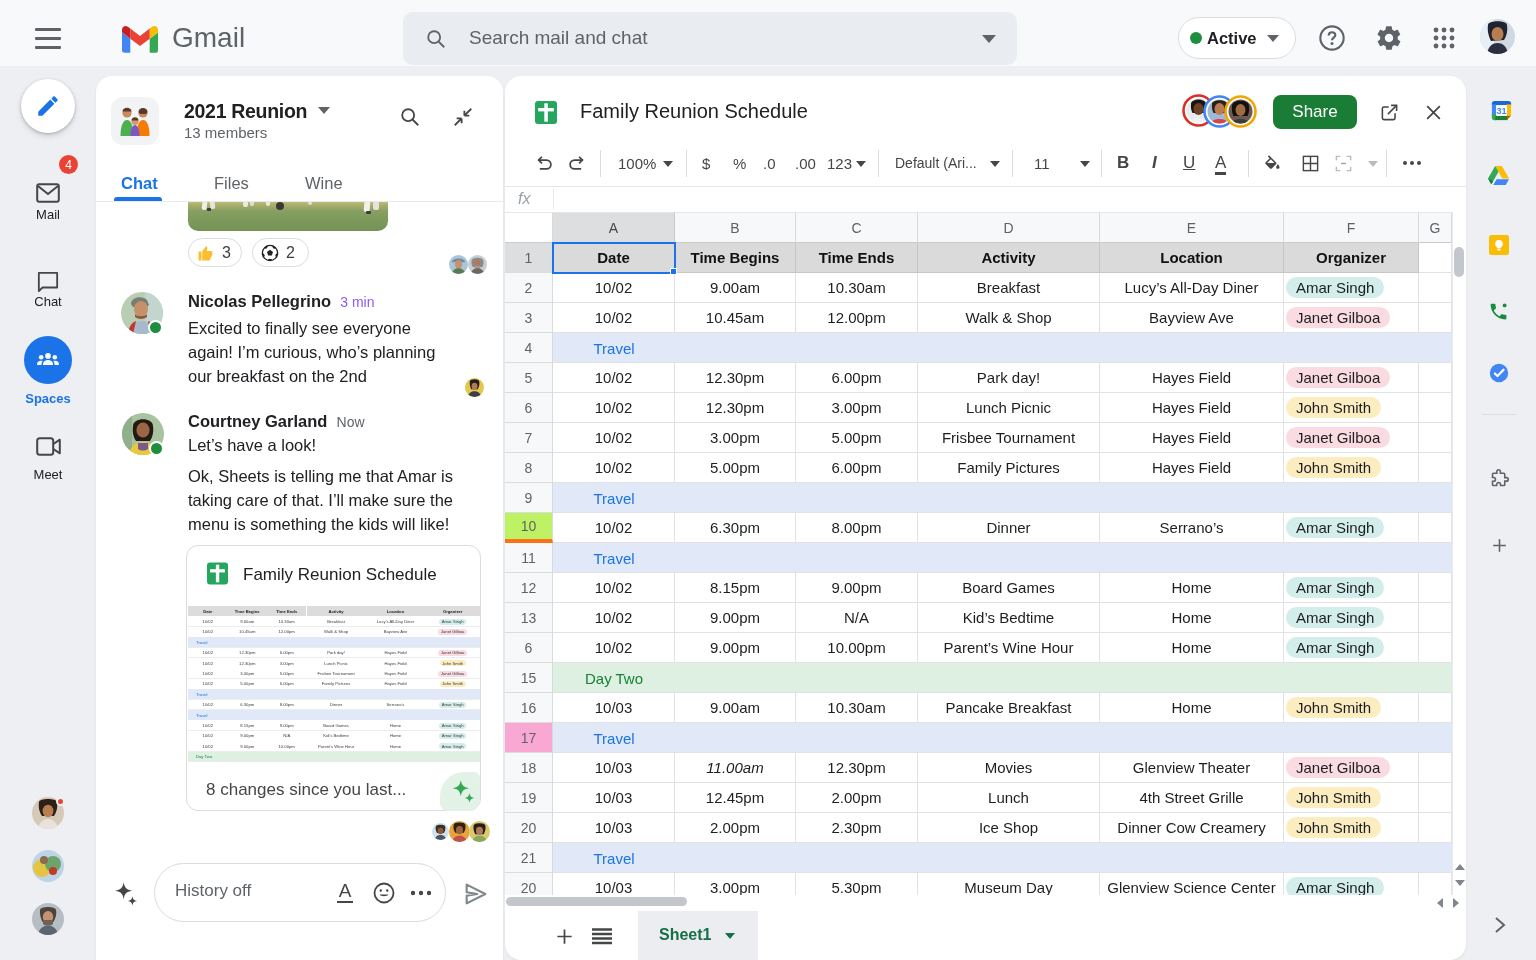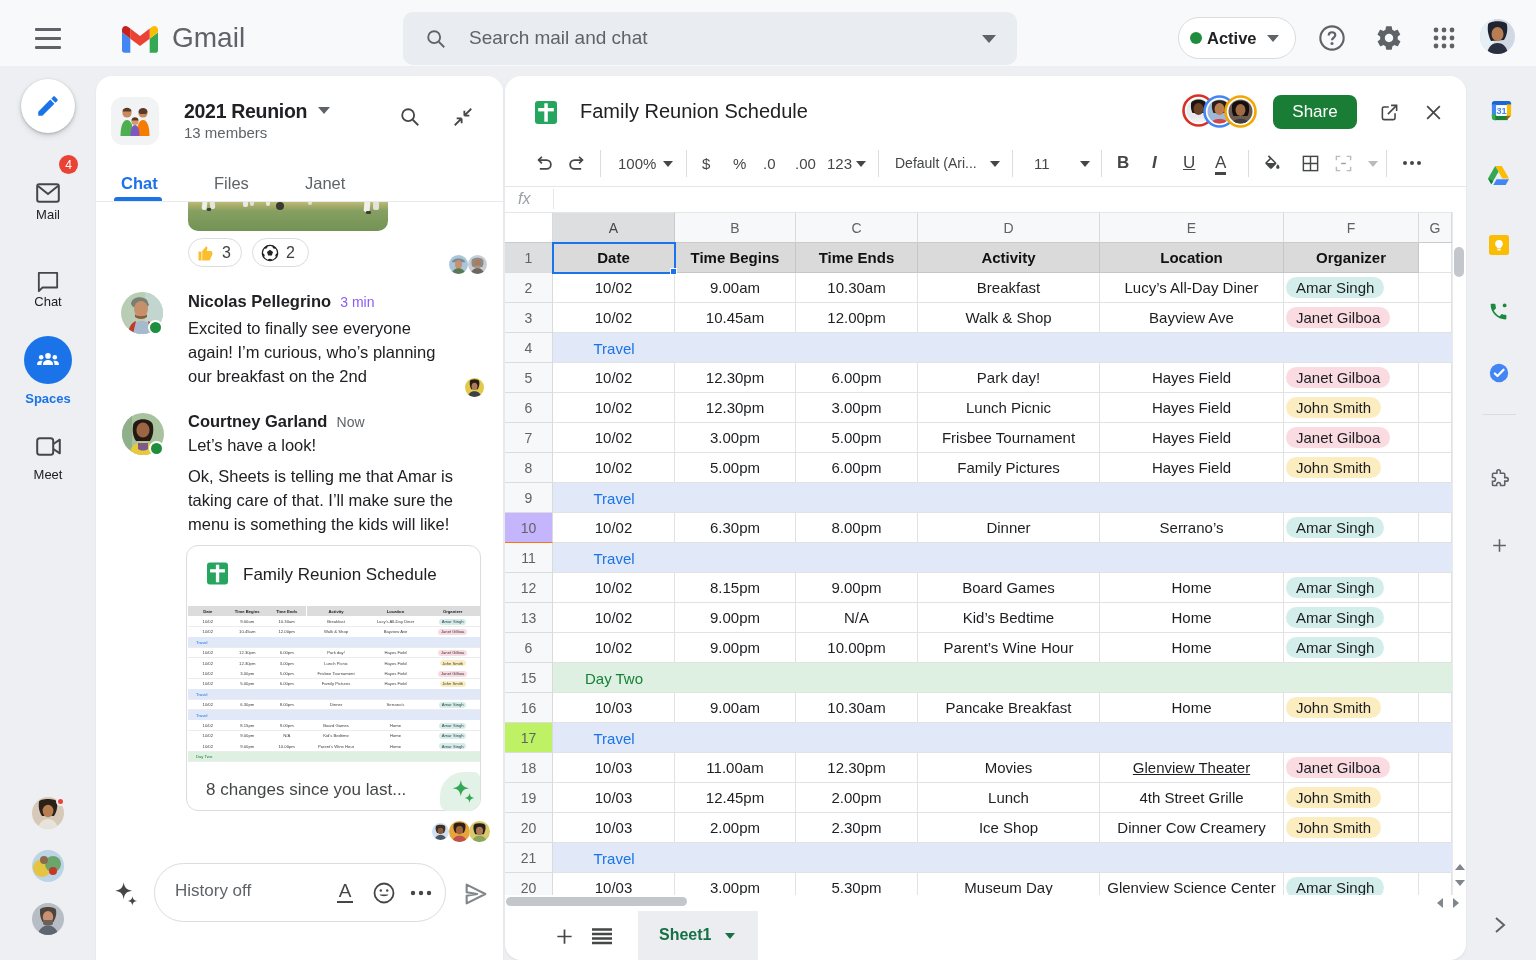--- a/index.html
+++ b/index.html
@@ -158,21 +158,21 @@
 <div class="abs" style="left:184px;top:124px;font-size:15px;color:#5f6368;">13 members</div>
 <svg class="abs" style="left:399px;top:106px" width="22" height="22" viewBox="0 0 24 24" fill="none" stroke="#444746" stroke-width="2">
     <circle cx="10" cy="10" r="6.5"></circle>
     <line x1="15" y1="15" x2="21" y2="21"></line>
   </svg>
 <svg class="abs" style="left:452px;top:106px" width="22" height="22" viewBox="0 0 24 24" fill="none" stroke="#444746" stroke-width="2">
     <path d="M21 3l-7.5 7.5M13.5 10.5h5.4M13.5 10.5V5.1M3 21l7.5-7.5M10.5 13.5H5.1M10.5 13.5v5.4"></path>
   </svg>
 <div class="abs" style="left:121px;top:174px;font-size:16.5px;font-weight:bold;color:#1a73e8;">Chat</div>
 <div class="abs" style="left:214px;top:174px;font-size:16.5px;color:#5f6368;">Files</div>
-<div class="abs" style="left:305px;top:174px;font-size:16.5px;color:#5f6368;">Janet</div>
+<div class="abs" style="left:305px;top:174px;font-size:16.5px;color:#5f6368;">Wine</div>
 <div class="abs" style="left:114px;top:197px;width:48px;height:4px;background:#1a73e8;border-radius:3px 3px 0 0;"></div>
 <div class="abs" style="left:96px;top:201px;width:407px;height:1px;background:#e8eaed;"></div>
 <div class="abs" style="left:188px;top:202px;width:200px;height:29px;border-radius:0 0 10px 10px;overflow:hidden;background:linear-gradient(180deg,#bfbb74 0%,#a8ad6c 12%,#87a061 30%,#7d9a5c 60%,#739254 100%);">
 <div class="abs" style="left:14px;top:-1px;width:5px;height:9px;background:#eceee8;border-radius:2px;transform:rotate(7deg)"></div>
 <div class="abs" style="left:22px;top:-1px;width:5px;height:8px;background:#e4e6de;border-radius:2px;transform:rotate(-7deg)"></div>
 <div class="abs" style="left:19px;top:6px;width:4px;height:3px;background:#3c3c38;border-radius:1px"></div>
 <div class="abs" style="left:55px;top:-2px;width:5px;height:7px;background:#e8eae2;border-radius:2px"></div>
 <div class="abs" style="left:62px;top:-2px;width:4px;height:6px;background:#dfe1d8;border-radius:2px"></div>
 <div class="abs" style="left:88px;top:0px;width:8px;height:8px;background:#3a3a35;border-radius:50%"></div>
 <div class="abs" style="left:78px;top:-2px;width:4px;height:6px;background:#e8eae2;border-radius:2px"></div>
@@ -575,28 +575,28 @@
 <div class="abs ct" style="left:48px;top:0;width:122px;height:31px;background:#dcdee0;border-right:1px solid #c9ccce;border-bottom:1px solid #bdbfc1;border-top:1px solid #e4e6e8;font-size:14px;color:#444746;">A</div>
 <div class="abs ct" style="left:0;top:31px;width:48px;height:30px;background:#dcdee0;border-right:1px solid #d8dadc;border-bottom:1px solid #dadcde;font-size:14px;color:#5f6368;">1</div>
 <div class="abs ct" style="left:0;top:61px;width:48px;height:30px;background:#f7f8f9;border-right:1px solid #d8dadc;border-bottom:1px solid #dadcde;font-size:14px;color:#5f6368;">2</div>
 <div class="abs ct" style="left:0;top:91px;width:48px;height:30px;background:#f7f8f9;border-right:1px solid #d8dadc;border-bottom:1px solid #dadcde;font-size:14px;color:#5f6368;">3</div>
 <div class="abs ct" style="left:0;top:121px;width:48px;height:30px;background:#f7f8f9;border-right:1px solid #d8dadc;border-bottom:1px solid #dadcde;font-size:14px;color:#5f6368;">4</div>
 <div class="abs ct" style="left:0;top:151px;width:48px;height:30px;background:#f7f8f9;border-right:1px solid #d8dadc;border-bottom:1px solid #dadcde;font-size:14px;color:#5f6368;">5</div>
 <div class="abs ct" style="left:0;top:181px;width:48px;height:30px;background:#f7f8f9;border-right:1px solid #d8dadc;border-bottom:1px solid #dadcde;font-size:14px;color:#5f6368;">6</div>
 <div class="abs ct" style="left:0;top:211px;width:48px;height:30px;background:#f7f8f9;border-right:1px solid #d8dadc;border-bottom:1px solid #dadcde;font-size:14px;color:#5f6368;">7</div>
 <div class="abs ct" style="left:0;top:241px;width:48px;height:30px;background:#f7f8f9;border-right:1px solid #d8dadc;border-bottom:1px solid #dadcde;font-size:14px;color:#5f6368;">8</div>
 <div class="abs ct" style="left:0;top:271px;width:48px;height:30px;background:#f7f8f9;border-right:1px solid #d8dadc;border-bottom:1px solid #dadcde;font-size:14px;color:#5f6368;">9</div>
-<div class="abs ct" style="left:0;top:301px;width:48px;height:30px;background:#c4b5fd;border-right:1px solid #d8dadc;border-bottom:1px solid #f97316;font-size:14px;color:#5f6368;">10</div>
+<div class="abs ct" style="left:0;top:301px;width:48px;height:30px;background:#bef264;border-right:1px solid #d8dadc;border-bottom:4px solid #f97316;font-size:14px;color:#5f6368;">10</div>
 <div class="abs ct" style="left:0;top:331px;width:48px;height:30px;background:#f7f8f9;border-right:1px solid #d8dadc;border-bottom:1px solid #dadcde;font-size:14px;color:#5f6368;">11</div>
 <div class="abs ct" style="left:0;top:361px;width:48px;height:30px;background:#f7f8f9;border-right:1px solid #d8dadc;border-bottom:1px solid #dadcde;font-size:14px;color:#5f6368;">12</div>
 <div class="abs ct" style="left:0;top:391px;width:48px;height:30px;background:#f7f8f9;border-right:1px solid #d8dadc;border-bottom:1px solid #dadcde;font-size:14px;color:#5f6368;">13</div>
 <div class="abs ct" style="left:0;top:421px;width:48px;height:30px;background:#f7f8f9;border-right:1px solid #d8dadc;border-bottom:1px solid #dadcde;font-size:14px;color:#5f6368;">6</div>
 <div class="abs ct" style="left:0;top:451px;width:48px;height:30px;background:#f7f8f9;border-right:1px solid #d8dadc;border-bottom:1px solid #dadcde;font-size:14px;color:#5f6368;">15</div>
 <div class="abs ct" style="left:0;top:481px;width:48px;height:30px;background:#f7f8f9;border-right:1px solid #d8dadc;border-bottom:1px solid #dadcde;font-size:14px;color:#5f6368;">16</div>
-<div class="abs ct" style="left:0;top:511px;width:48px;height:30px;background:#bef264;border-right:1px solid #d8dadc;border-bottom:1px solid #dadcde;font-size:14px;color:#5f6368;">17</div>
+<div class="abs ct" style="left:0;top:511px;width:48px;height:30px;background:#f9a8d4;border-right:1px solid #d8dadc;border-bottom:1px solid #dadcde;font-size:14px;color:#5f6368;">17</div>
 <div class="abs ct" style="left:0;top:541px;width:48px;height:30px;background:#f7f8f9;border-right:1px solid #d8dadc;border-bottom:1px solid #dadcde;font-size:14px;color:#5f6368;">18</div>
 <div class="abs ct" style="left:0;top:571px;width:48px;height:30px;background:#f7f8f9;border-right:1px solid #d8dadc;border-bottom:1px solid #dadcde;font-size:14px;color:#5f6368;">19</div>
 <div class="abs ct" style="left:0;top:601px;width:48px;height:30px;background:#f7f8f9;border-right:1px solid #d8dadc;border-bottom:1px solid #dadcde;font-size:14px;color:#5f6368;">20</div>
 <div class="abs ct" style="left:0;top:631px;width:48px;height:30px;background:#f7f8f9;border-right:1px solid #d8dadc;border-bottom:1px solid #dadcde;font-size:14px;color:#5f6368;">21</div>
 <div class="abs ct" style="left:0;top:661px;width:48px;height:30px;background:#f7f8f9;border-right:1px solid #d8dadc;border-bottom:1px solid #dadcde;font-size:14px;color:#5f6368;">20</div>
 <div class="abs ct" style="left:48px;top:31px;width:122px;height:30px;background:#dadada;border-right:1px solid #c6c6c6;border-bottom:1px solid #c6c6c6;font-size:15px;font-weight:bold;color:#111;">Date</div>
 <div class="abs ct" style="left:170px;top:31px;width:121px;height:30px;background:#dadada;border-right:1px solid #c6c6c6;border-bottom:1px solid #c6c6c6;font-size:15px;font-weight:bold;color:#111;">Time Begins</div>
 <div class="abs ct" style="left:291px;top:31px;width:122px;height:30px;background:#dadada;border-right:1px solid #c6c6c6;border-bottom:1px solid #c6c6c6;font-size:15px;font-weight:bold;color:#111;">Time Ends</div>
 <div class="abs ct" style="left:413px;top:31px;width:182px;height:30px;background:#dadada;border-right:1px solid #c6c6c6;border-bottom:1px solid #c6c6c6;font-size:15px;font-weight:bold;color:#111;">Activity</div>
 <div class="abs ct" style="left:595px;top:31px;width:184px;height:30px;background:#dadada;border-right:1px solid #c6c6c6;border-bottom:1px solid #c6c6c6;font-size:15px;font-weight:bold;color:#111;">Location</div>
@@ -705,24 +705,24 @@
 <div class="abs ct" style="left:291px;top:481px;width:122px;height:30px;border-right:1px solid #e2e2e2;border-bottom:1px solid #e2e2e2;font-size:15px;color:#1c1e21;">10.30am</div>
 <div class="abs ct" style="left:413px;top:481px;width:182px;height:30px;border-right:1px solid #e2e2e2;border-bottom:1px solid #e2e2e2;font-size:15px;color:#1c1e21;">Pancake Breakfast</div>
 <div class="abs ct" style="left:595px;top:481px;width:184px;height:30px;border-right:1px solid #e2e2e2;border-bottom:1px solid #e2e2e2;font-size:15px;color:#1c1e21;">Home</div>
 <div class="abs cl" style="left:779px;top:481px;width:135px;height:30px;border-right:1px solid #e2e2e2;border-bottom:1px solid #e2e2e2;padding-left:2px;">
       <span style="background:#fcedc0;border-radius:12px;padding:2px 10px;font-size:15px;color:#1c1e21;">John Smith</span>
     </div>
 <div class="abs" style="left:914px;top:481px;width:33px;height:30px;border-right:1px solid #e2e2e2;border-bottom:1px solid #e2e2e2;"></div>
 <div class="abs" style="left:48px;top:511px;width:899px;height:30px;background:#e1e9f8;border-bottom:1px solid #e2e2e2;"></div>
 <div class="abs ct" style="left:48px;top:511px;width:122px;height:30px;font-size:15px;color:#1a73e8;">Travel</div>
 <div class="abs ct" style="left:48px;top:541px;width:122px;height:30px;border-right:1px solid #e2e2e2;border-bottom:1px solid #e2e2e2;font-size:15px;color:#1c1e21;">10/03</div>
-<div class="abs ct" style="left:170px;top:541px;width:121px;height:30px;border-right:1px solid #e2e2e2;border-bottom:1px solid #e2e2e2;font-size:15px;color:#1c1e21;">11.00am</div>
+<div class="abs ct" style="left:170px;top:541px;width:121px;height:30px;border-right:1px solid #e2e2e2;border-bottom:1px solid #e2e2e2;font-size:15px;color:#1c1e21;font-style:italic;">11.00am</div>
 <div class="abs ct" style="left:291px;top:541px;width:122px;height:30px;border-right:1px solid #e2e2e2;border-bottom:1px solid #e2e2e2;font-size:15px;color:#1c1e21;">12.30pm</div>
 <div class="abs ct" style="left:413px;top:541px;width:182px;height:30px;border-right:1px solid #e2e2e2;border-bottom:1px solid #e2e2e2;font-size:15px;color:#1c1e21;">Movies</div>
-<div class="abs ct" style="left:595px;top:541px;width:184px;height:30px;border-right:1px solid #e2e2e2;border-bottom:1px solid #e2e2e2;font-size:15px;color:#1c1e21;text-decoration:underline;">Glenview Theater</div>
+<div class="abs ct" style="left:595px;top:541px;width:184px;height:30px;border-right:1px solid #e2e2e2;border-bottom:1px solid #e2e2e2;font-size:15px;color:#1c1e21;">Glenview Theater</div>
 <div class="abs cl" style="left:779px;top:541px;width:135px;height:30px;border-right:1px solid #e2e2e2;border-bottom:1px solid #e2e2e2;padding-left:2px;">
       <span style="background:#fadbe2;border-radius:12px;padding:2px 10px;font-size:15px;color:#1c1e21;">Janet Gilboa</span>
     </div>
 <div class="abs" style="left:914px;top:541px;width:33px;height:30px;border-right:1px solid #e2e2e2;border-bottom:1px solid #e2e2e2;"></div>
 <div class="abs ct" style="left:48px;top:571px;width:122px;height:30px;border-right:1px solid #e2e2e2;border-bottom:1px solid #e2e2e2;font-size:15px;color:#1c1e21;">10/03</div>
 <div class="abs ct" style="left:170px;top:571px;width:121px;height:30px;border-right:1px solid #e2e2e2;border-bottom:1px solid #e2e2e2;font-size:15px;color:#1c1e21;">12.45pm</div>
 <div class="abs ct" style="left:291px;top:571px;width:122px;height:30px;border-right:1px solid #e2e2e2;border-bottom:1px solid #e2e2e2;font-size:15px;color:#1c1e21;">2.00pm</div>
 <div class="abs ct" style="left:413px;top:571px;width:182px;height:30px;border-right:1px solid #e2e2e2;border-bottom:1px solid #e2e2e2;font-size:15px;color:#1c1e21;">Lunch</div>
 <div class="abs ct" style="left:595px;top:571px;width:184px;height:30px;border-right:1px solid #e2e2e2;border-bottom:1px solid #e2e2e2;font-size:15px;color:#1c1e21;">4th Street Grille</div>
 <div class="abs cl" style="left:779px;top:571px;width:135px;height:30px;border-right:1px solid #e2e2e2;border-bottom:1px solid #e2e2e2;padding-left:2px;">

